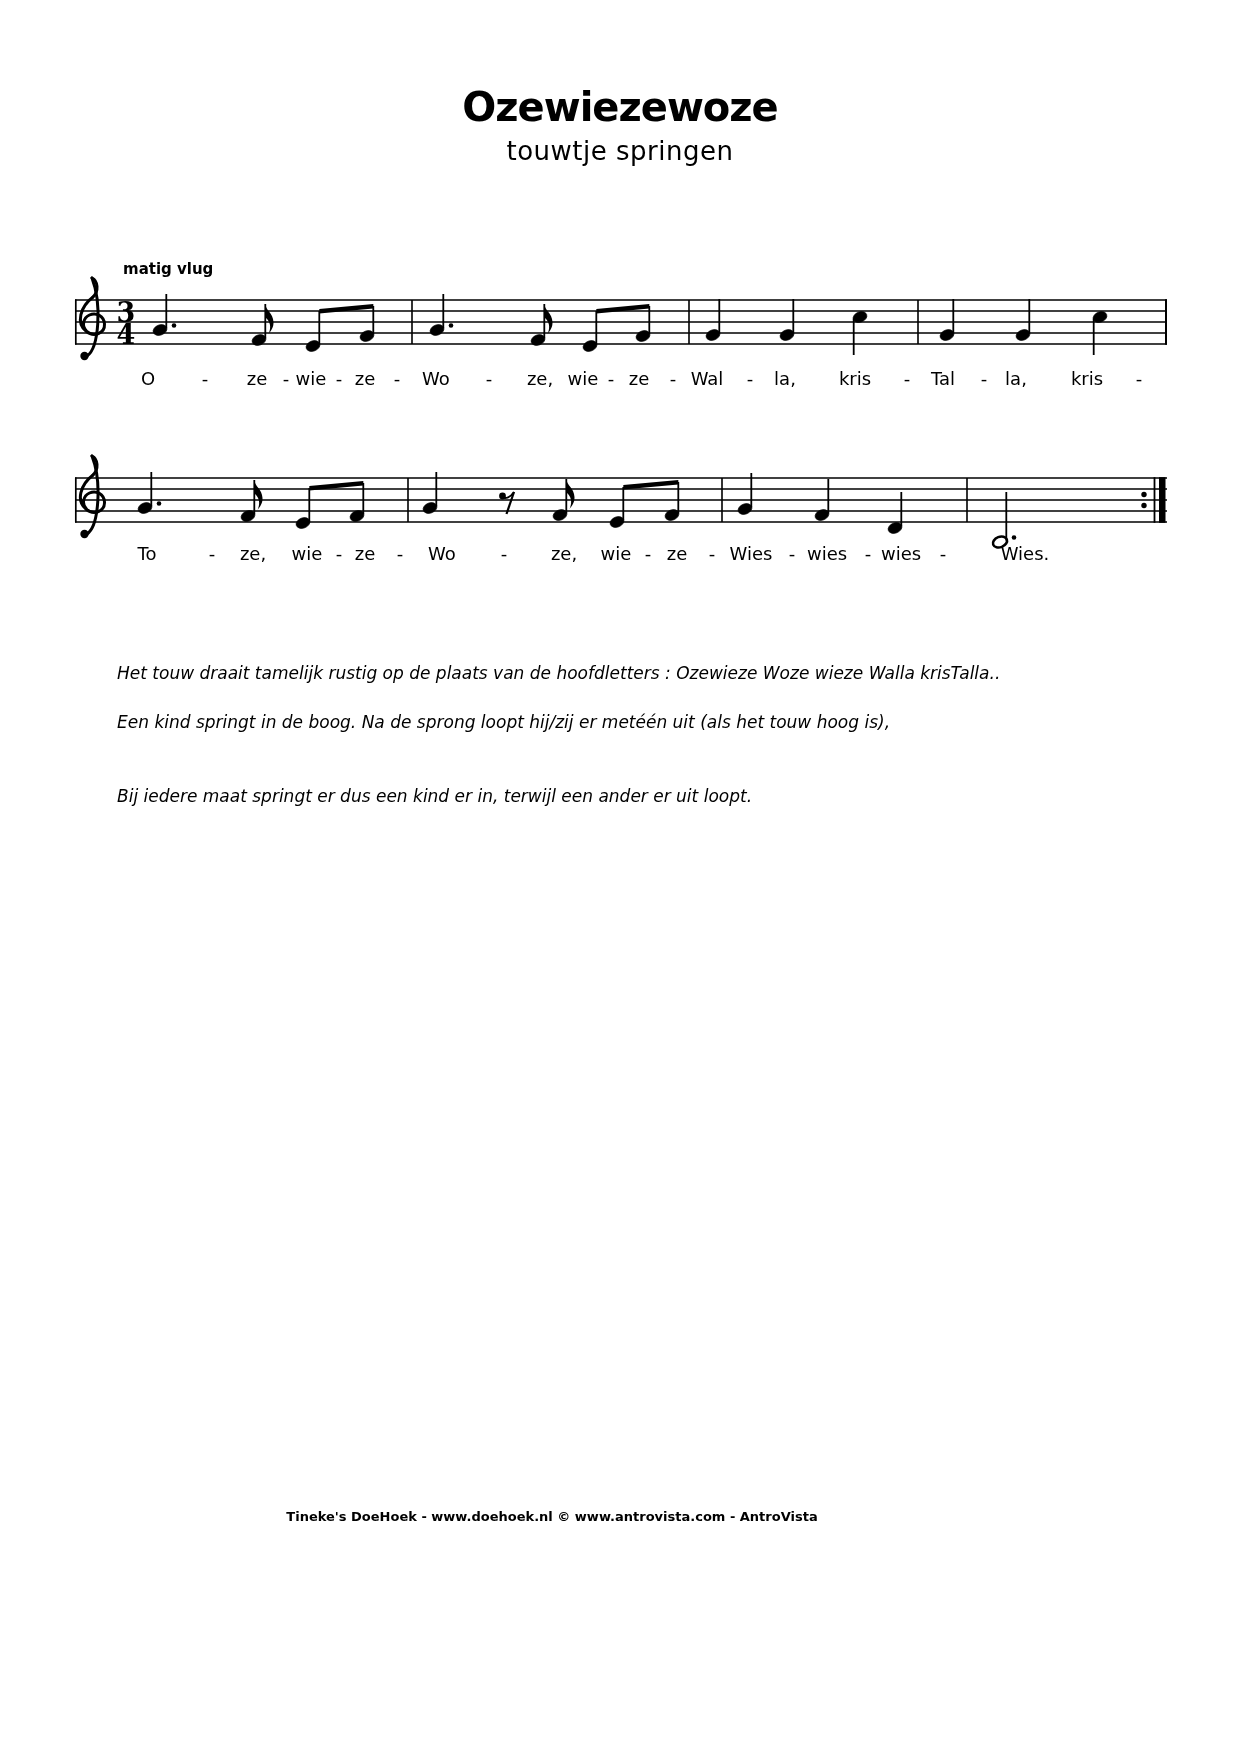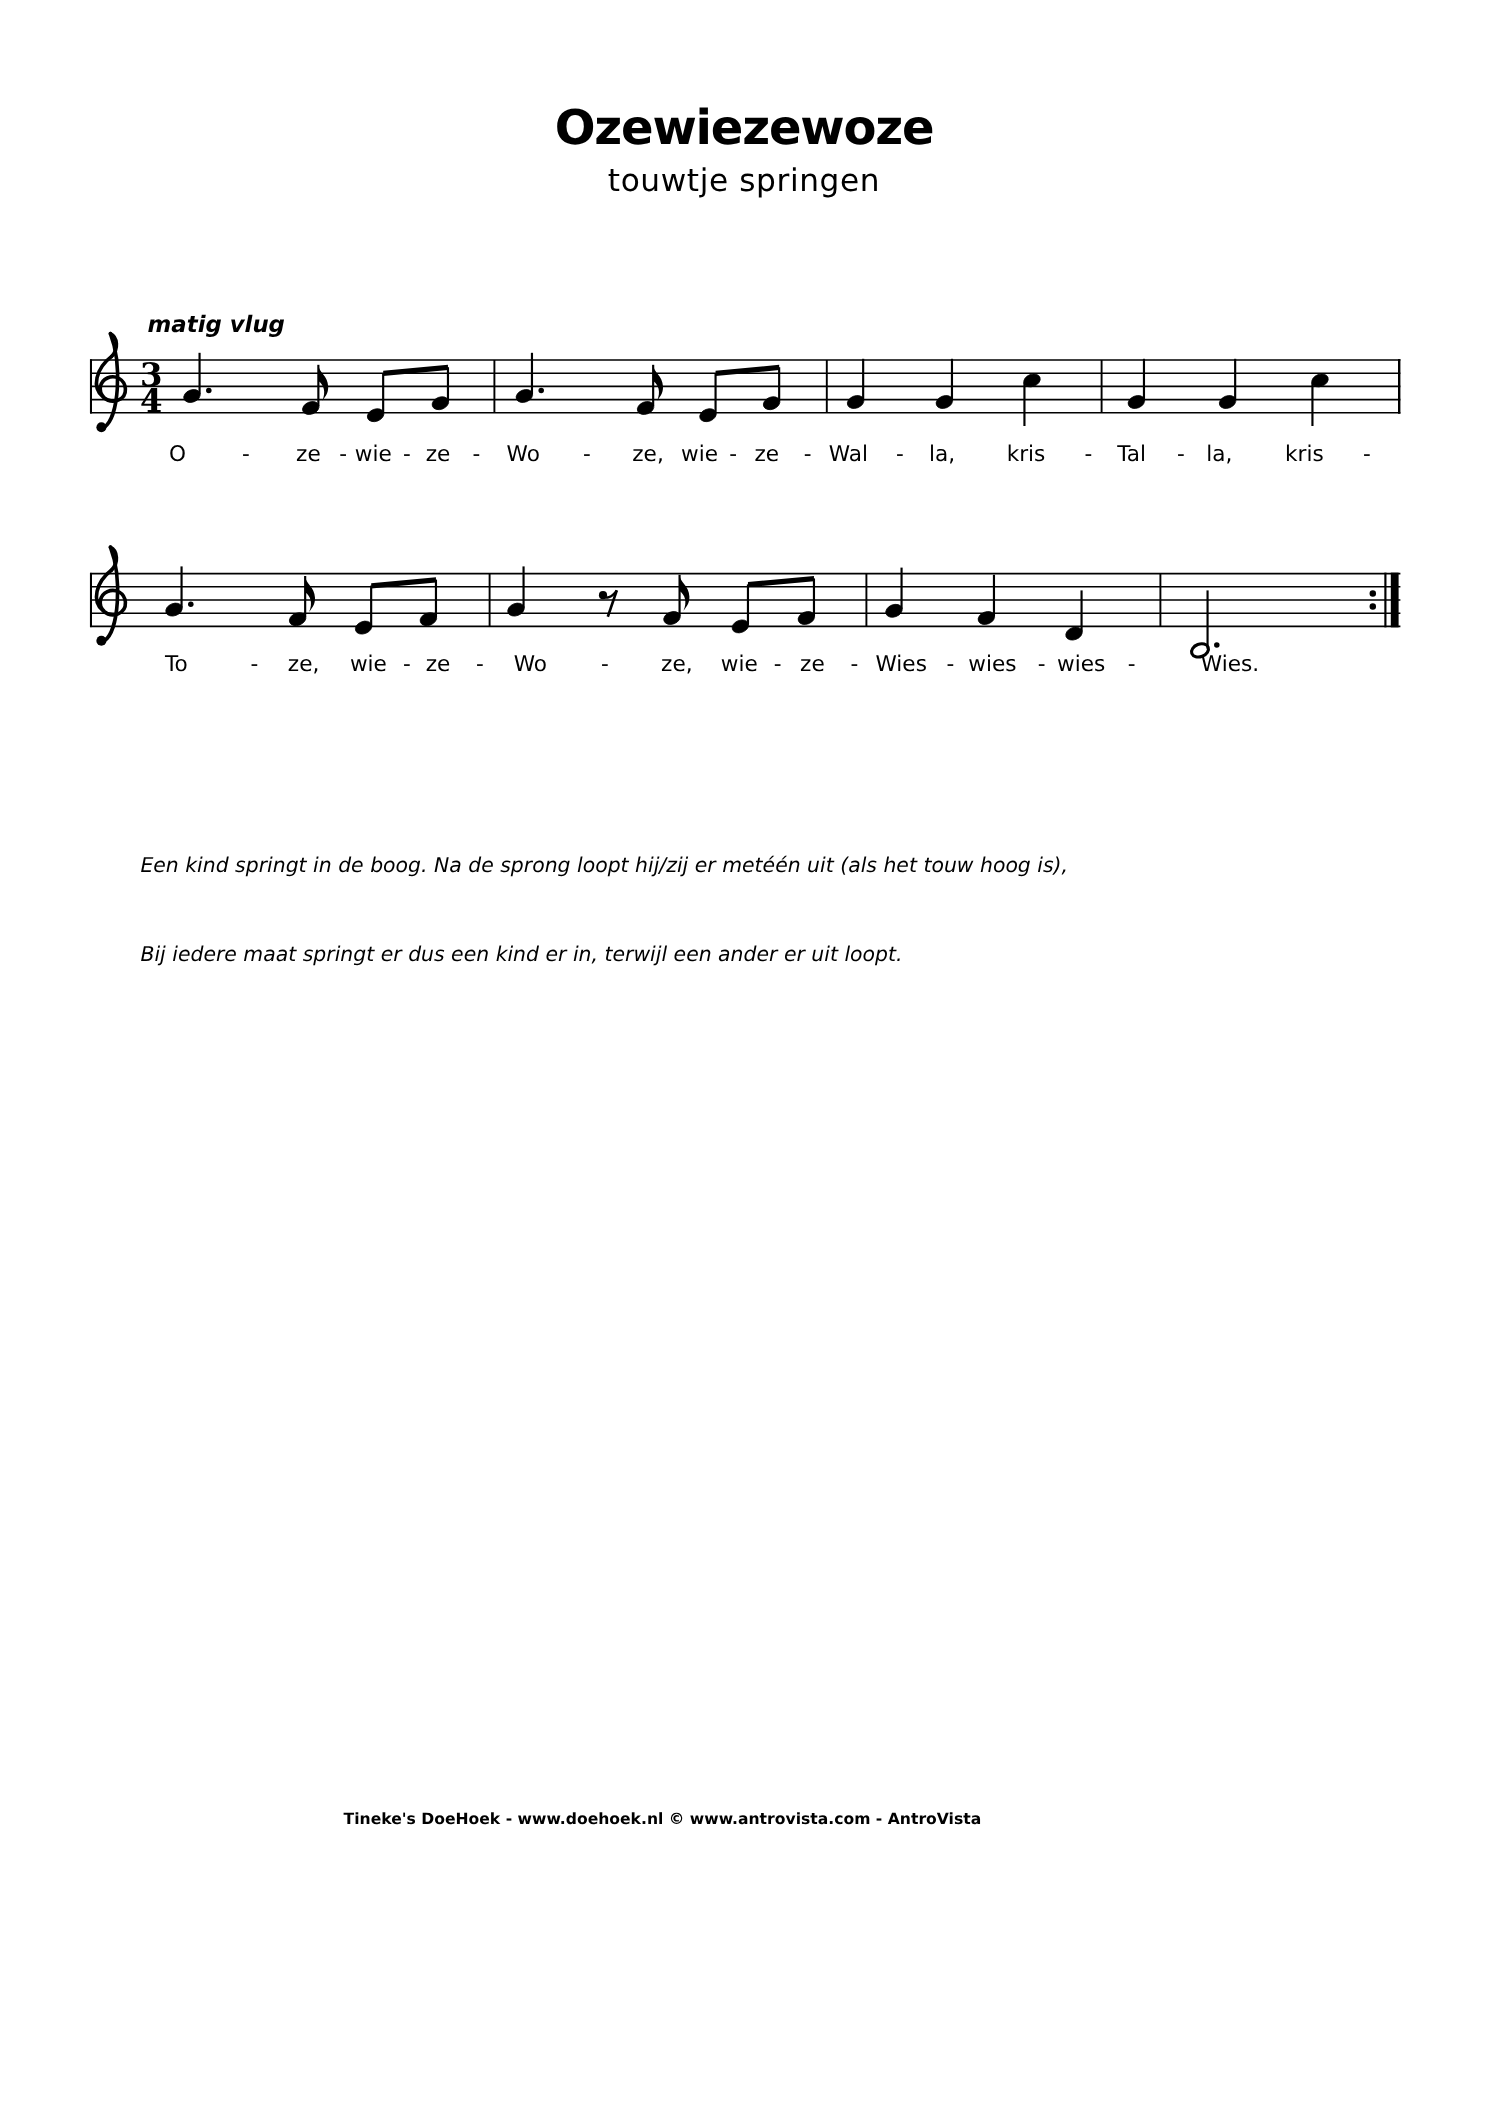--- a/index.html
+++ b/index.html
@@ -3,21 +3,21 @@
 <meta charset="utf-8">
 <style>
   html,body{margin:0;padding:0;background:#fff;}
   #page{position:relative;width:1240px;height:1617px;background:#fff;overflow:hidden;
         font-family:"DejaVu Sans",sans-serif;color:#000;}
   #score-svg{position:absolute;left:0;top:0;}
   .title{position:absolute;top:84px;left:0;width:100%;text-align:center;
          font-size:40px;font-weight:700;letter-spacing:-1px;}
   .subtitle{position:absolute;top:136px;left:0;width:100%;text-align:center;
          font-size:26px;font-weight:400;letter-spacing:0.5px;}
-  .tempo{position:absolute;left:123px;top:260px;font-size:19px;font-style:italic;font-weight:700;}
+  .tempo{position:absolute;left:123px;top:260px;font-size:15px;font-weight:700;}
   .lyrics{position:absolute;left:0;width:100%;height:26px;}
   #lyrics-line1{top:368px;}
   #lyrics-line2{top:543px;}
   .syll{position:absolute;top:0;transform:translateX(-50%);font-size:18px;white-space:pre;}
   .para{position:absolute;left:117px;font-size:17px;font-style:italic;line-height:24px;white-space:nowrap;}
   #para1{top:661px;}
   #para2{top:710px;text-align:right;}
   #para3{top:784px;}
   .footer{position:absolute;top:1509px;left:552px;transform:translateX(-50%);
           font-size:13px;font-weight:700;white-space:nowrap;}
@@ -241,20 +241,23 @@
       <span class="syll" style="left: 712px;">-</span>
       <span class="syll" style="left: 751px;">Wies</span>
       <span class="syll" style="left: 792px;">-</span>
       <span class="syll" style="left: 827px;">wies</span>
       <span class="syll" style="left: 868px;">-</span>
       <span class="syll" style="left: 901px;">wies</span>
       <span class="syll" style="left: 943px;">-</span>
       <span class="syll" style="left: 999px; margin-left: 26px;">Wies.</span>
     </div>
 
+  <div id="para1" class="para">
+    <div>Het touw draait tamelijk rustig op de plaats van de hoofdletters : Ozewieze Woze wieze Walla krisTalla..</div>
+  </div>
   <div id="para2" class="para">
     <div>Een kind springt in de boog. Na de sprong loopt hij/zij er metéén uit (als het touw hoog is),</div>
   </div>
   <div id="para3" class="para">
     <div>Bij iedere maat springt er dus een kind er in, terwijl een ander er uit loopt.</div>
   </div>
 
   <div class="footer">Tineke's DoeHoek - www.doehoek.nl ©  www.antrovista.com - AntroVista</div>
 
 </div>

